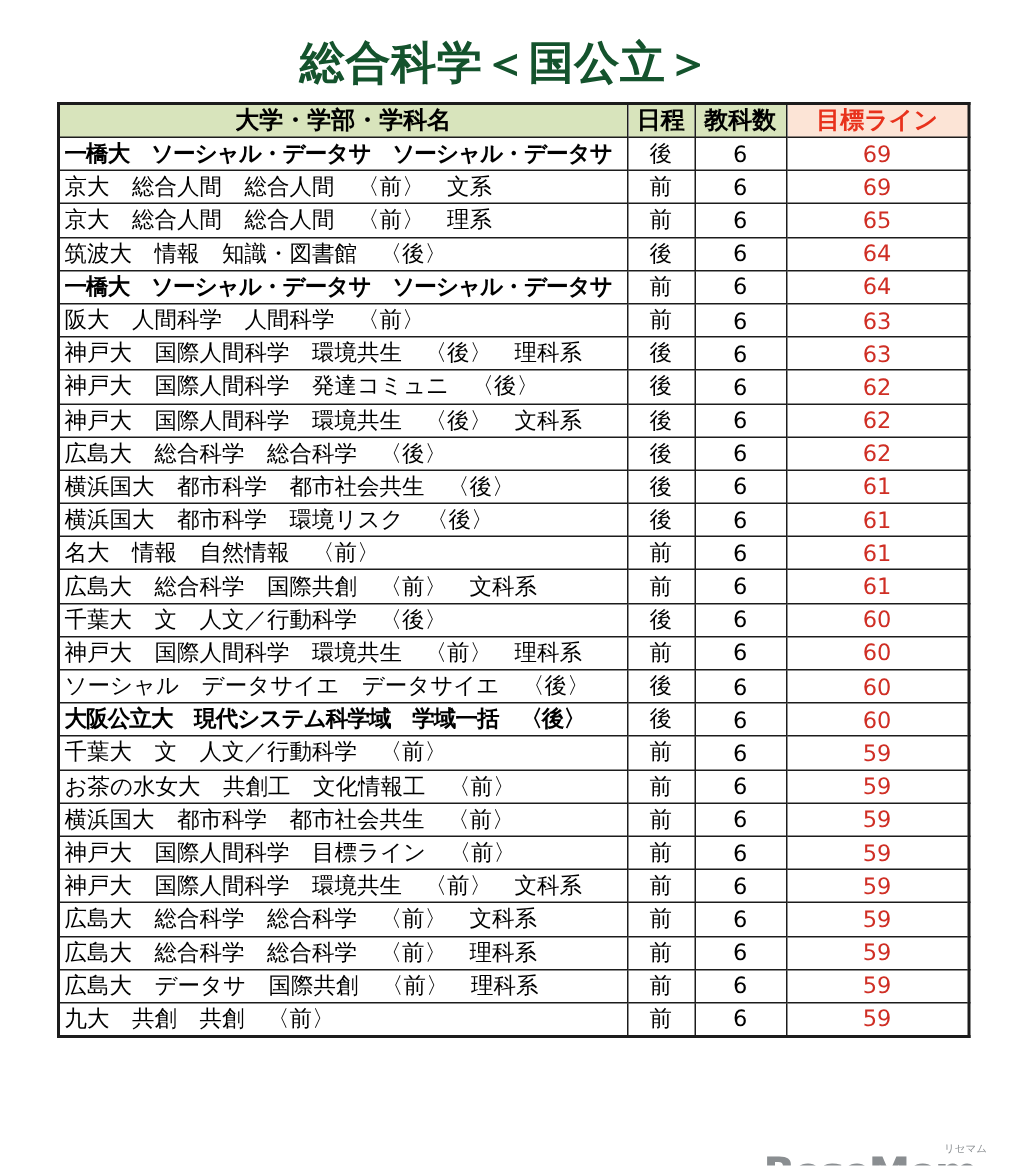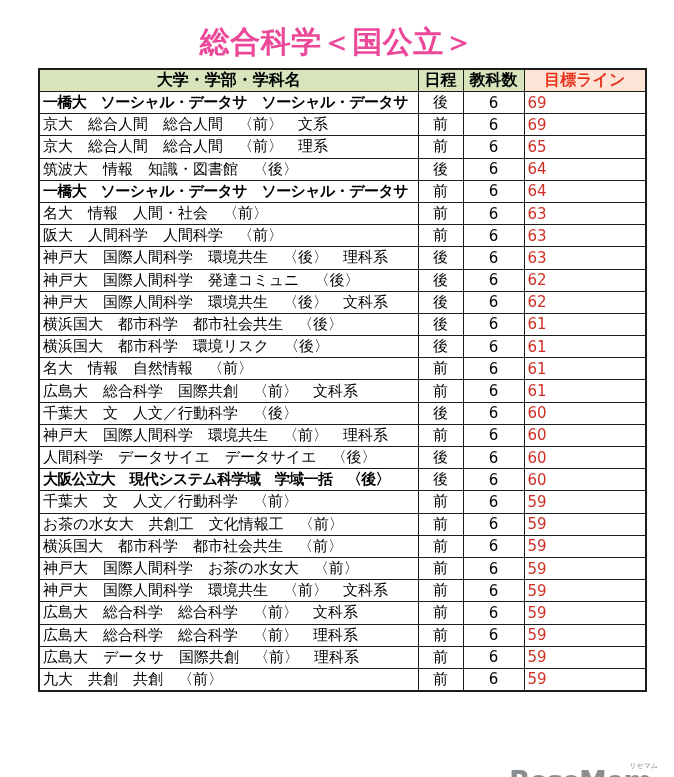--- a/index.html
+++ b/index.html
@@ -9,21 +9,21 @@
     font-family: "DejaVu Sans", sans-serif;
     position: relative;
     overflow: hidden;
   }
   .page-title {
     position: absolute;
     top: 22px; left: 0; right: 0;
     text-align: center;
     font-size: 30px;
     font-weight: 700;
-    color: #ec4899;
+    color: #14532d;
     letter-spacing: 0.5px;
   }
   table.score-table {
     position: absolute;
     left: 38px; top: 68px;
     width: 607px;
     border-collapse: collapse;
     table-layout: fixed;
     border: 2.5px solid var(--border-col);
   }
@@ -49,21 +49,21 @@
   }
   .score-table tbody td {
     height: 22.2px;
     font-size: 15px;
     color: #000000;
     background: #ffffff;
   }
   .score-table td.cell-name   { text-align: left; }
   .score-table td.cell-sched  { text-align: center; }
   .score-table td.cell-subj   { text-align: center; }
-  .score-table td.cell-target { text-align: left; color: var(--num-red); }
+  .score-table td.cell-target { text-align: center; color: var(--num-red); }
   tr.dense td.cell-name {
     font-weight: 700;
     letter-spacing: -0.6px;
   }
   .col-name   { width: 379px; }
   .col-sched  { width: 45px; }
   .col-subj   { width: 61px; }
   .col-target { width: 122px; }
   .logo {
     position: absolute;
@@ -126,50 +126,50 @@
     <td class="cell-subj">6</td>
     <td class="cell-target">64</td>
   </tr>
       <tr class="dense">
     <td class="cell-name">一橋大　ソーシャル・データサ　ソーシャル・データサ</td>
     <td class="cell-sched">前</td>
     <td class="cell-subj">6</td>
     <td class="cell-target">64</td>
   </tr>
       <tr>
-    <td class="cell-name">名大　情報　人間・社会　〈前〉</td>
+    <td class="cell-name">阪大　人間科学　人間科学　〈前〉</td>
     <td class="cell-sched">前</td>
     <td class="cell-subj">6</td>
     <td class="cell-target">63</td>
   </tr>
       <tr>
-    <td class="cell-name">阪大　人間科学　人間科学　〈前〉</td>
-    <td class="cell-sched">前</td>
+    <td class="cell-name">神戸大　国際人間科学　環境共生　〈後〉　理科系</td>
+    <td class="cell-sched">後</td>
     <td class="cell-subj">6</td>
     <td class="cell-target">63</td>
   </tr>
       <tr>
-    <td class="cell-name">神戸大　国際人間科学　環境共生　〈後〉　理科系</td>
-    <td class="cell-sched">後</td>
-    <td class="cell-subj">6</td>
-    <td class="cell-target">63</td>
-  </tr>
-      <tr>
     <td class="cell-name">神戸大　国際人間科学　発達コミュニ　〈後〉</td>
     <td class="cell-sched">後</td>
     <td class="cell-subj">6</td>
     <td class="cell-target">62</td>
   </tr>
       <tr>
     <td class="cell-name">神戸大　国際人間科学　環境共生　〈後〉　文科系</td>
     <td class="cell-sched">後</td>
     <td class="cell-subj">6</td>
     <td class="cell-target">62</td>
   </tr>
       <tr>
+    <td class="cell-name">広島大　総合科学　総合科学　〈後〉</td>
+    <td class="cell-sched">後</td>
+    <td class="cell-subj">6</td>
+    <td class="cell-target">62</td>
+  </tr>
+      <tr>
     <td class="cell-name">横浜国大　都市科学　都市社会共生　〈後〉</td>
     <td class="cell-sched">後</td>
     <td class="cell-subj">6</td>
     <td class="cell-target">61</td>
   </tr>
       <tr>
     <td class="cell-name">横浜国大　都市科学　環境リスク　〈後〉</td>
     <td class="cell-sched">後</td>
     <td class="cell-subj">6</td>
     <td class="cell-target">61</td>
@@ -192,21 +192,21 @@
     <td class="cell-subj">6</td>
     <td class="cell-target">60</td>
   </tr>
       <tr>
     <td class="cell-name">神戸大　国際人間科学　環境共生　〈前〉　理科系</td>
     <td class="cell-sched">前</td>
     <td class="cell-subj">6</td>
     <td class="cell-target">60</td>
   </tr>
       <tr>
-    <td class="cell-name">人間科学　データサイエ　データサイエ　〈後〉</td>
+    <td class="cell-name">ソーシャル　データサイエ　データサイエ　〈後〉</td>
     <td class="cell-sched">後</td>
     <td class="cell-subj">6</td>
     <td class="cell-target">60</td>
   </tr>
       <tr class="dense">
     <td class="cell-name">大阪公立大　現代システム科学域　学域一括　〈後〉</td>
     <td class="cell-sched">後</td>
     <td class="cell-subj">6</td>
     <td class="cell-target">60</td>
   </tr>
@@ -222,21 +222,21 @@
     <td class="cell-subj">6</td>
     <td class="cell-target">59</td>
   </tr>
       <tr>
     <td class="cell-name">横浜国大　都市科学　都市社会共生　〈前〉</td>
     <td class="cell-sched">前</td>
     <td class="cell-subj">6</td>
     <td class="cell-target">59</td>
   </tr>
       <tr>
-    <td class="cell-name">神戸大　国際人間科学　お茶の水女大　〈前〉</td>
+    <td class="cell-name">神戸大　国際人間科学　目標ライン　〈前〉</td>
     <td class="cell-sched">前</td>
     <td class="cell-subj">6</td>
     <td class="cell-target">59</td>
   </tr>
       <tr>
     <td class="cell-name">神戸大　国際人間科学　環境共生　〈前〉　文科系</td>
     <td class="cell-sched">前</td>
     <td class="cell-subj">6</td>
     <td class="cell-target">59</td>
   </tr>

